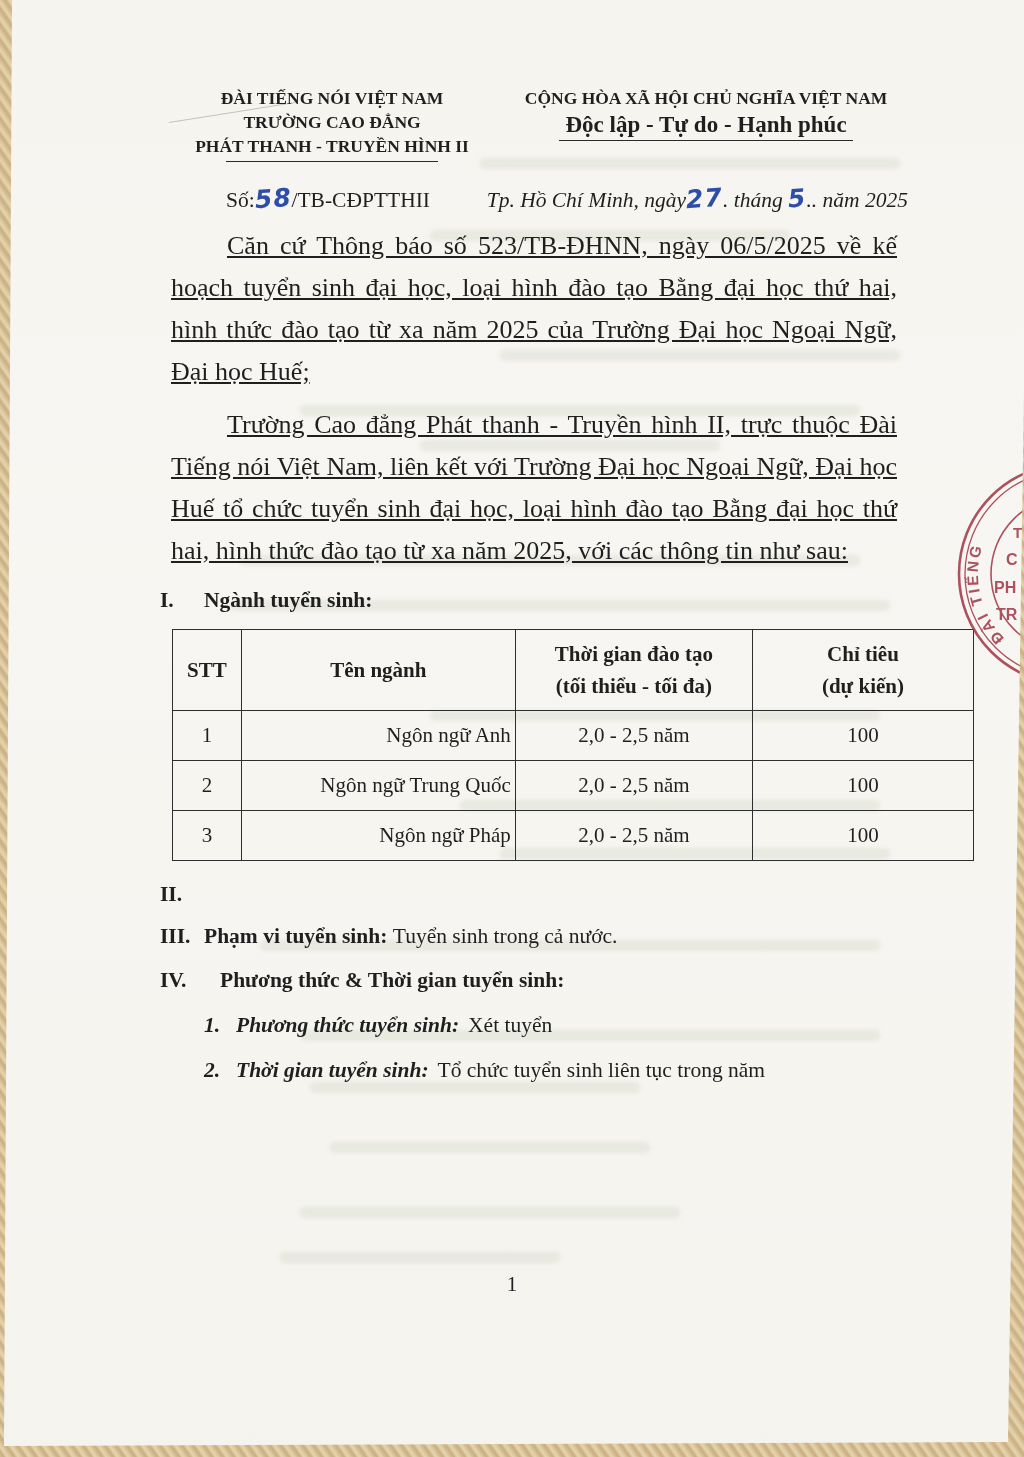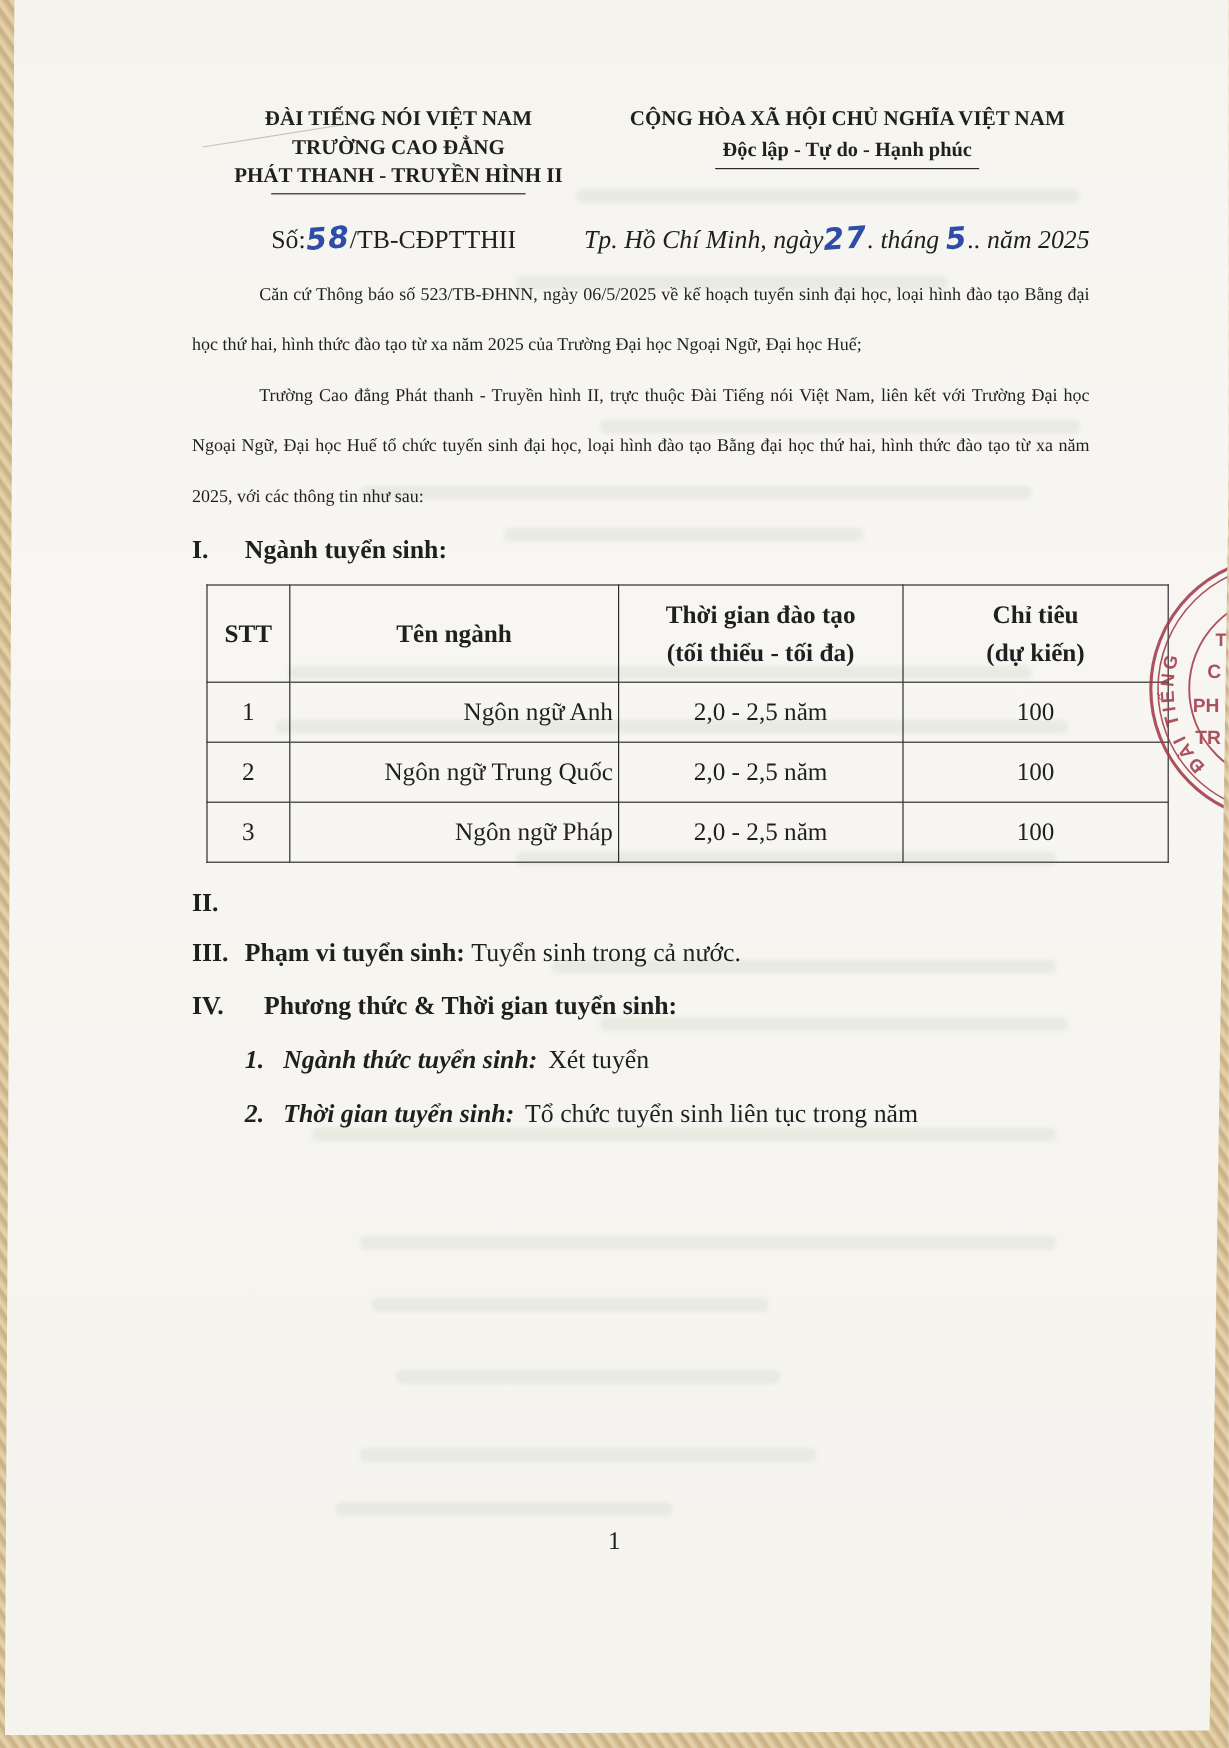--- a/index.html
+++ b/index.html
@@ -15,36 +15,36 @@
     overflow:hidden;
     padding-left:48px;
   }
   .content{position:absolute;left:160px;top:86px;width:748px;}
   
   .head{display:flex;}
   .org{width:46%;text-align:center;font-weight:bold;font-size:17.5px;line-height:24px;}
   .org-underline{width:212px;border-bottom:1.6px solid #2a2a2a;margin:3px auto 0 auto;height:0;}
   .nat{width:54%;text-align:center;font-weight:bold;}
   .nat-l1{font-size:17.5px;line-height:24px;}
-  .nat-l2{font-size:17px;line-height:26px;display:inline-block;border-bottom:1.8px solid #2a2a2a;padding:0 6px 2px 6px;margin-top:2px;}
+  .nat-l2{font-size:23px;line-height:26px;display:inline-block;border-bottom:1.8px solid #2a2a2a;padding:0 6px 2px 6px;margin-top:2px;}
   
   .meta{display:flex;justify-content:space-between;margin-top:26px;font-size:21.5px;align-items:baseline;}
   .meta-num{margin-left:66px;}
   .meta-date{font-style:italic;}
   .hand{
     font-family:"DejaVu Sans",sans-serif;color:#2e4da6;font-weight:bold;font-style:italic;
     font-size:25px;display:inline-block;transform:rotate(-4deg);letter-spacing:1px;line-height:0;
   }
   
   .title{text-align:center;margin-top:14px;}
   .title-main{font-size:26.5px;font-weight:bold;letter-spacing:.5px;line-height:34px;}
   .title-sub{font-size:21.5px;font-weight:bold;line-height:32px;margin-top:4px;}
   .title-sub-u{display:inline-block;border-bottom:2px solid #2a2a2a;padding-bottom:2px;}
   
-  .para{font-size:15px;line-height:42px;text-align:justify;text-indent:56px;margin:0;}
+  .para{font-size:26px;line-height:42px;text-align:justify;text-indent:56px;margin:11px;text-decoration:underline;}
   .mt1{margin-top:12px;}
   
   .h-sec{font-size:21.5px;font-weight:bold;margin-top:6px;display:flex;line-height:34px;}
   .h-sec .rn{min-width:44px;}
   .h-sec .normal{font-weight:normal;}
   
   table.adm{border-collapse:collapse;margin:12px 0 0 12px;width:802px;table-layout:fixed;}
   table.adm th,table.adm td{border:1.6px solid #2e2e2e;font-size:21px;}
   table.adm th{font-weight:bold;padding:8px 2px;line-height:32px;}
   table.adm td{height:45px;padding:2px 4px;text-align:center;}
@@ -170,21 +170,21 @@
       <span class="rn">III.</span>
       <span><span>Phạm vi tuyển sinh:</span>&nbsp;<span class="normal">Tuyển sinh trong cả nước.</span></span>
     </div>
 
     <div class="h-sec" style="margin-top:10px;gap:16px;">
       <span class="rn">IV.</span>
       <span>Phương thức &amp; Thời gian tuyển sinh:</span>
     </div>
     <div class="item">
       <span class="n">1.</span>
-      <span class="lbl">Ngành thức tuyển sinh:</span>
+      <span class="lbl">Phương thức tuyển sinh:</span>
       <span class="txt">Xét tuyển</span>
     </div>
     <div class="item">
       <span class="n">2.</span>
       <span class="lbl">Thời gian tuyển sinh:</span>
       <span class="txt">Tổ chức tuyển sinh liên tục trong năm</span>
     </div>
   </div>
 
   <div class="pageno">1</div>

